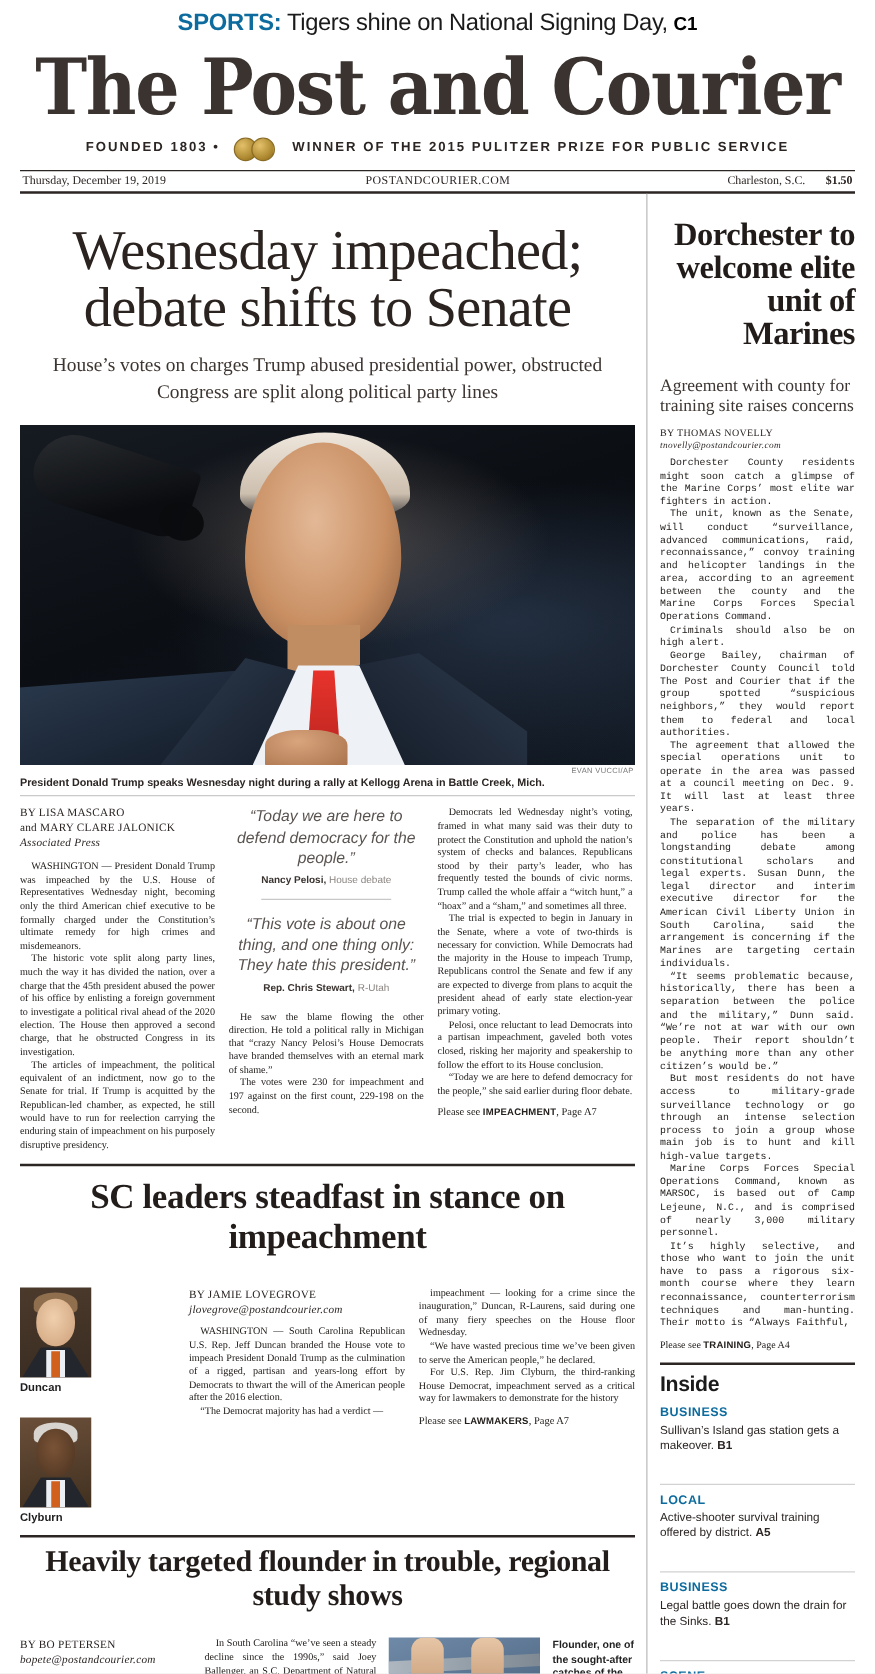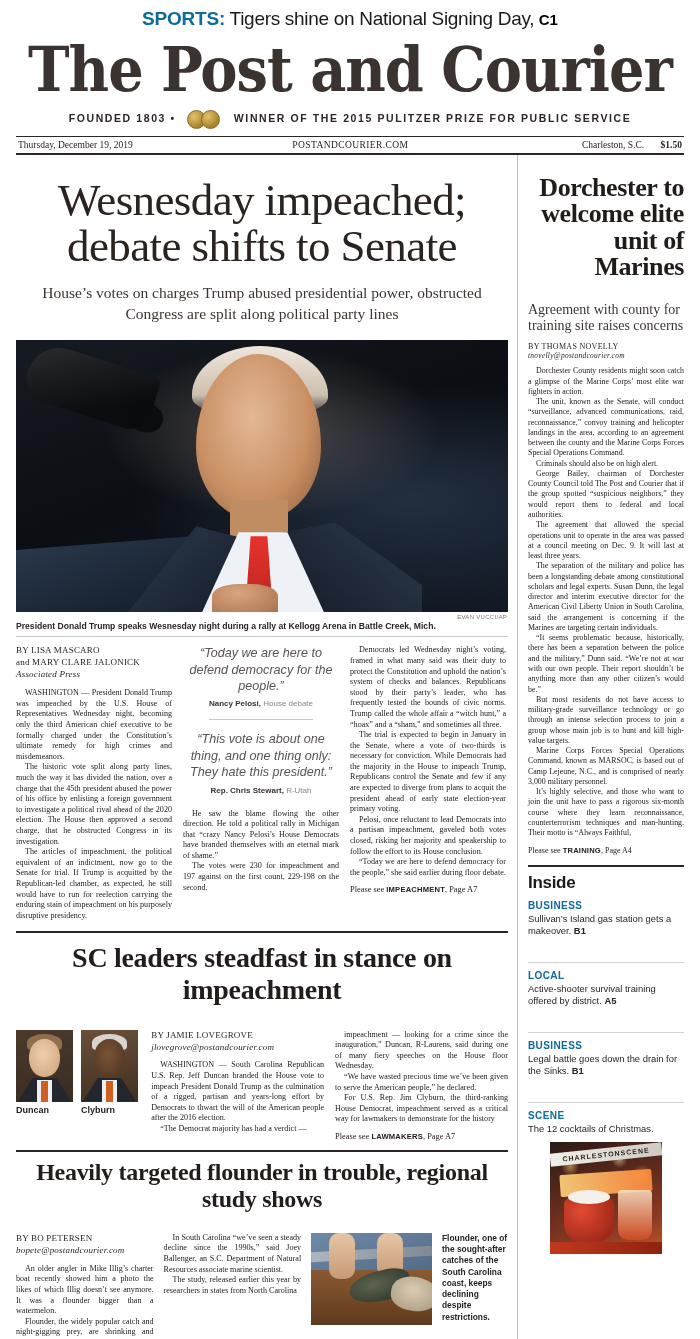--- a/index.html
+++ b/index.html
@@ -161,21 +161,21 @@
   .rail-deck{
     font-family:"Liberation Serif",serif;font-size:14px;line-height:1.14;
     color:#3d3632;margin-top:7px;
   }
   .rail-by{
     font-family:"Liberation Serif",serif;font-size:8px;color:#2b2523;
     margin-top:8px;letter-spacing:.3px;
   }
   .rail-by .em{font-style:italic;font-size:7.4px;}
   p.rt{
-    font-family:Liberation Serif, serif;font-size:7.9px;line-height:1.3;
+    font-family:Liberation Mono, monospace;font-size:7.9px;line-height:1.3;
     color:#24201e;text-align:justify;margin:0;text-indent:8px;hyphens:auto;
   }
   p.rt.first{margin-top:6px;}
   
   .inside-wrap{border-top:2px solid #2b2523;margin-top:10px;padding-top:6px;}
   .inside-title{
     font-family:"Liberation Sans",sans-serif;font-weight:bold;font-size:17px;
     color:#1b1b1b;letter-spacing:-0.3px;
   }
   .ins-item{padding:7px 0 25px 0;border-bottom:1px solid #d2d2d2;}
@@ -216,21 +216,21 @@
   }
   .st-foot{position:absolute;left:0;bottom:0;width:100%;height:12px;
     background:linear-gradient(90deg,#c0391c,#8e230f);}
   
   .sec-rule{border-top:2px solid #2b2523;margin-top:10px;}
   .sec-head{
     font-family:"Liberation Serif",serif;font-size:28px;color:#221d1b;
     text-align:center;margin-top:9px;letter-spacing:-0.3px;
   }
   .sc-body{display:flex;gap:11px;margin-top:9px;}
-  .mugs{width:125px;display:flex;gap:8px;}
+  .mugs{width:125px;display:flex;gap:19px;flex-direction:column;}
   .mug-b{width:57px;}
   .mug{width:57px;height:72px;position:relative;overflow:hidden;background:#6a5a4c;}
   .mug.duncan{background:linear-gradient(170deg,#4b3a2c,#3a2c22);}
   .mug.clyburn{background:linear-gradient(170deg,#6a4f3a,#41301f);}
   .mug .face{position:absolute;left:13px;top:9px;width:31px;height:38px;border-radius:48%;}
   .mug.duncan .face{background:radial-gradient(ellipse at 45% 40%,#f0cfae,#cc9f78);}
   .mug.clyburn .face{background:radial-gradient(ellipse at 45% 40%,#7a5336,#4a3220);}
   .mug .hair{position:absolute;left:11px;top:4px;width:35px;height:17px;border-radius:50% 50% 25% 25%;}
   .mug.duncan .hair{background:#8f6f4e;}
   .mug.clyburn .hair{background:#d8d4cf;}

